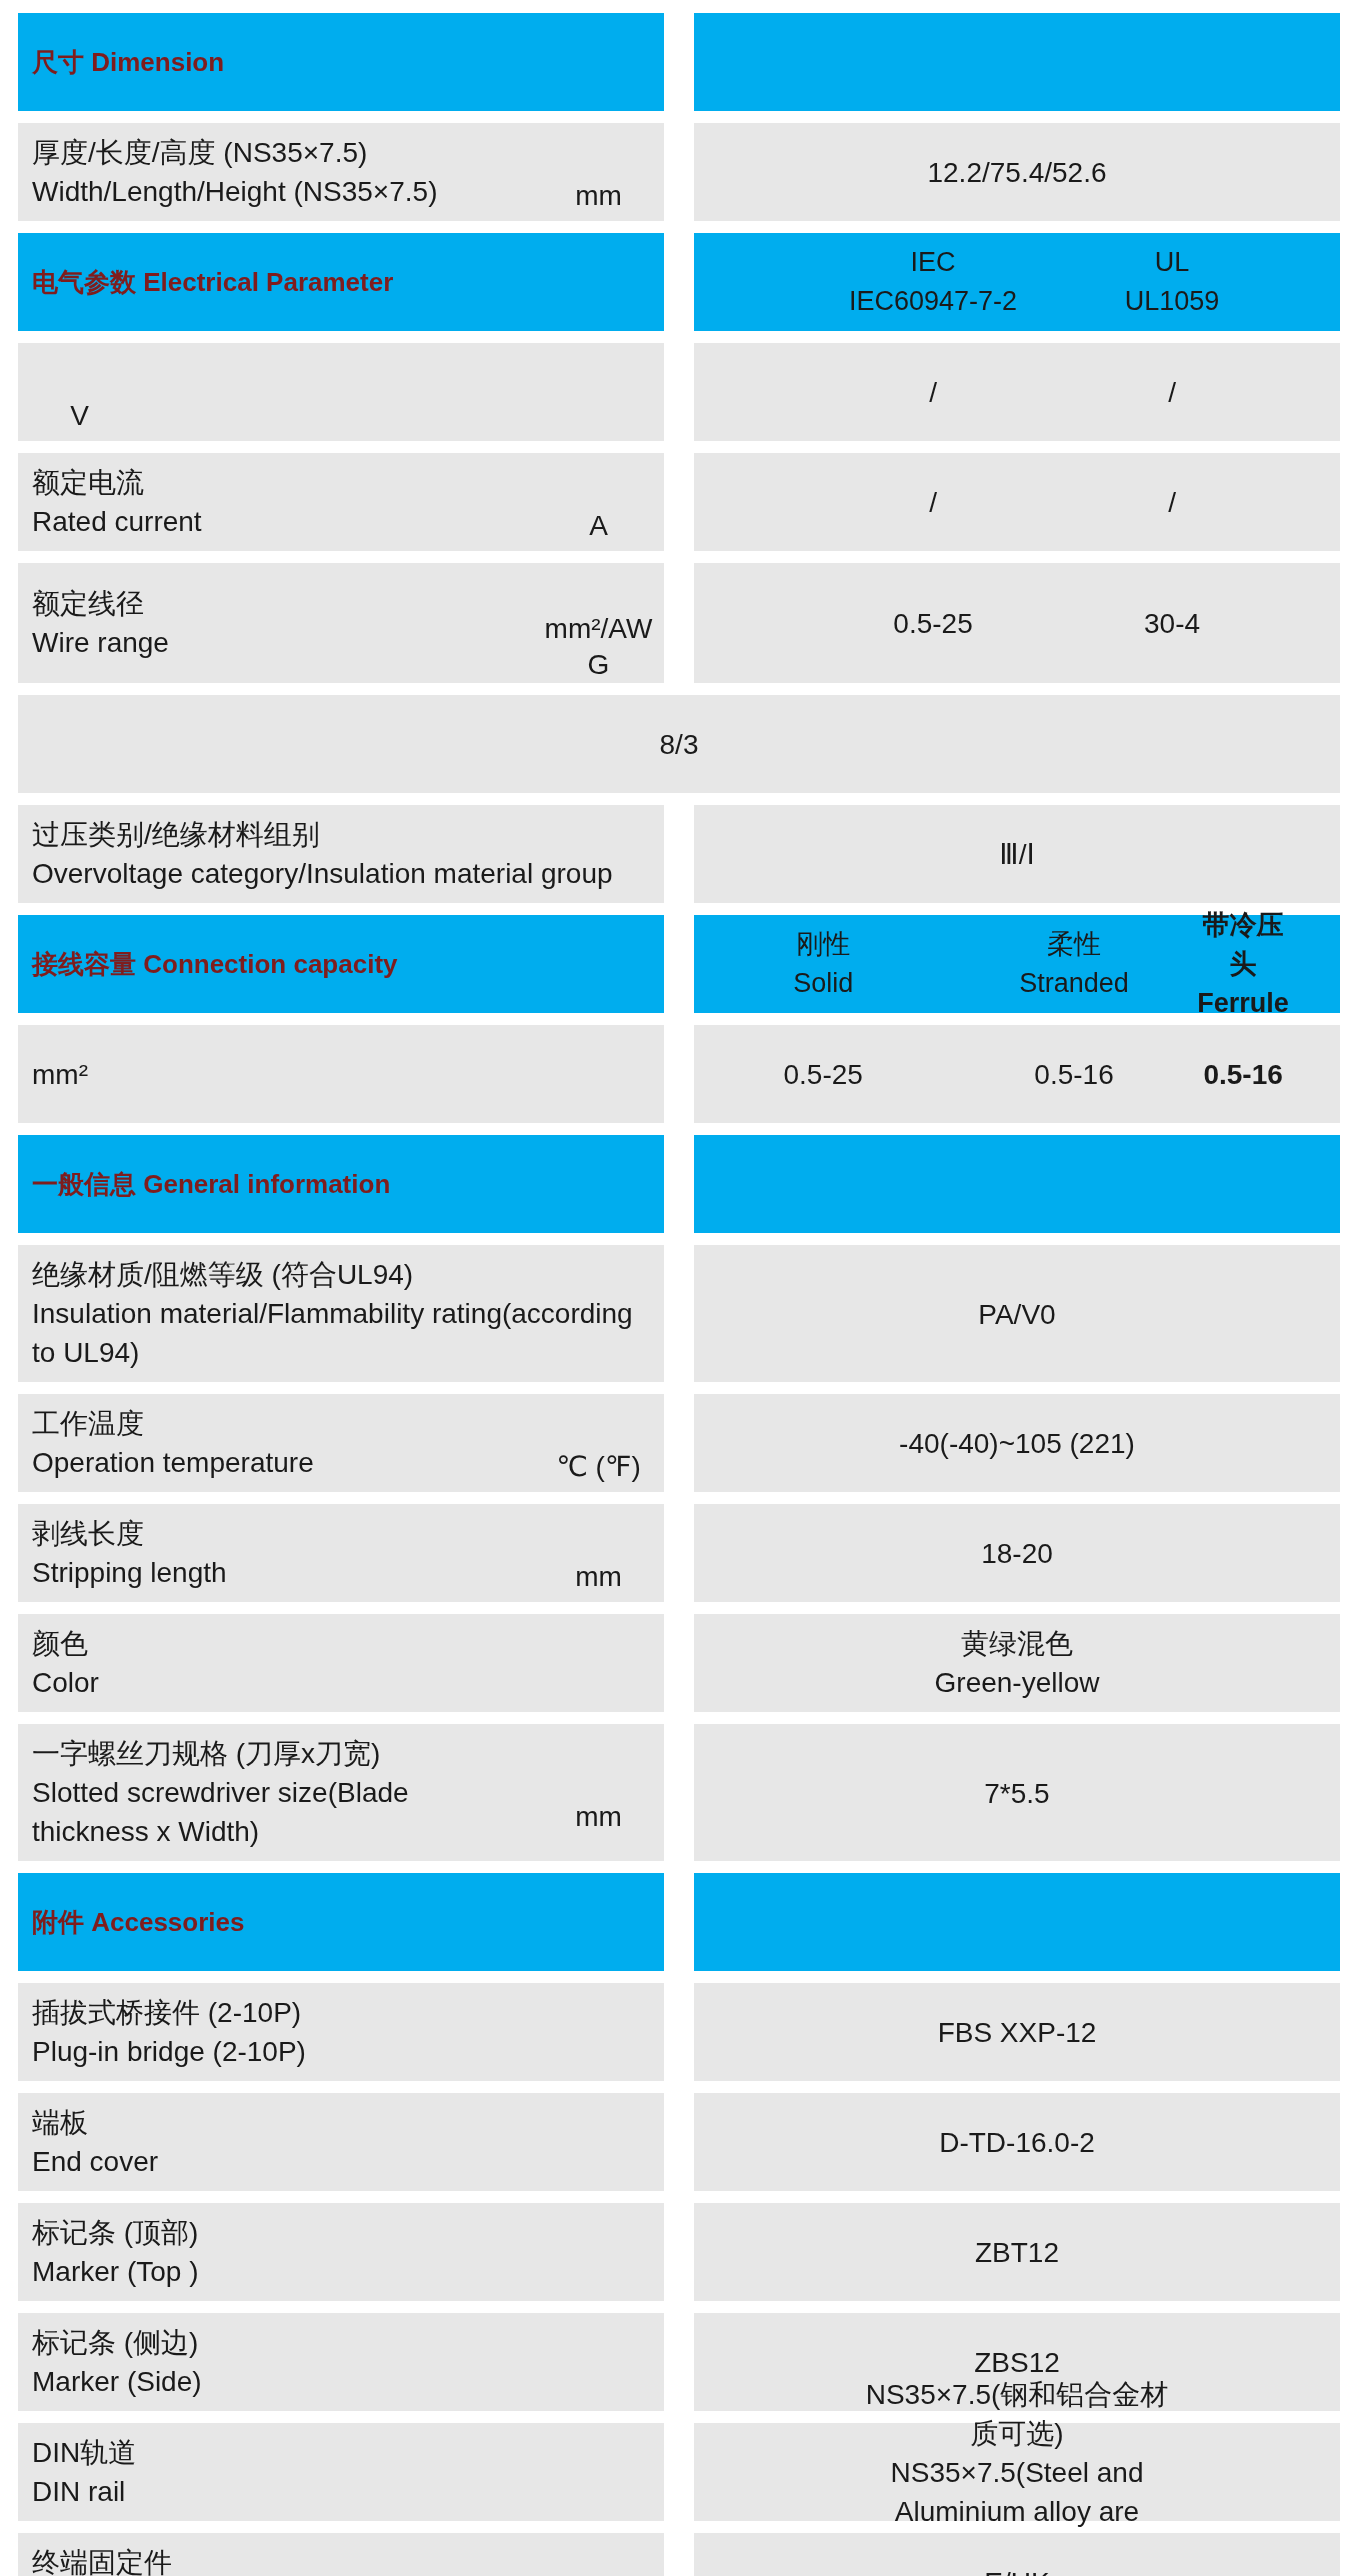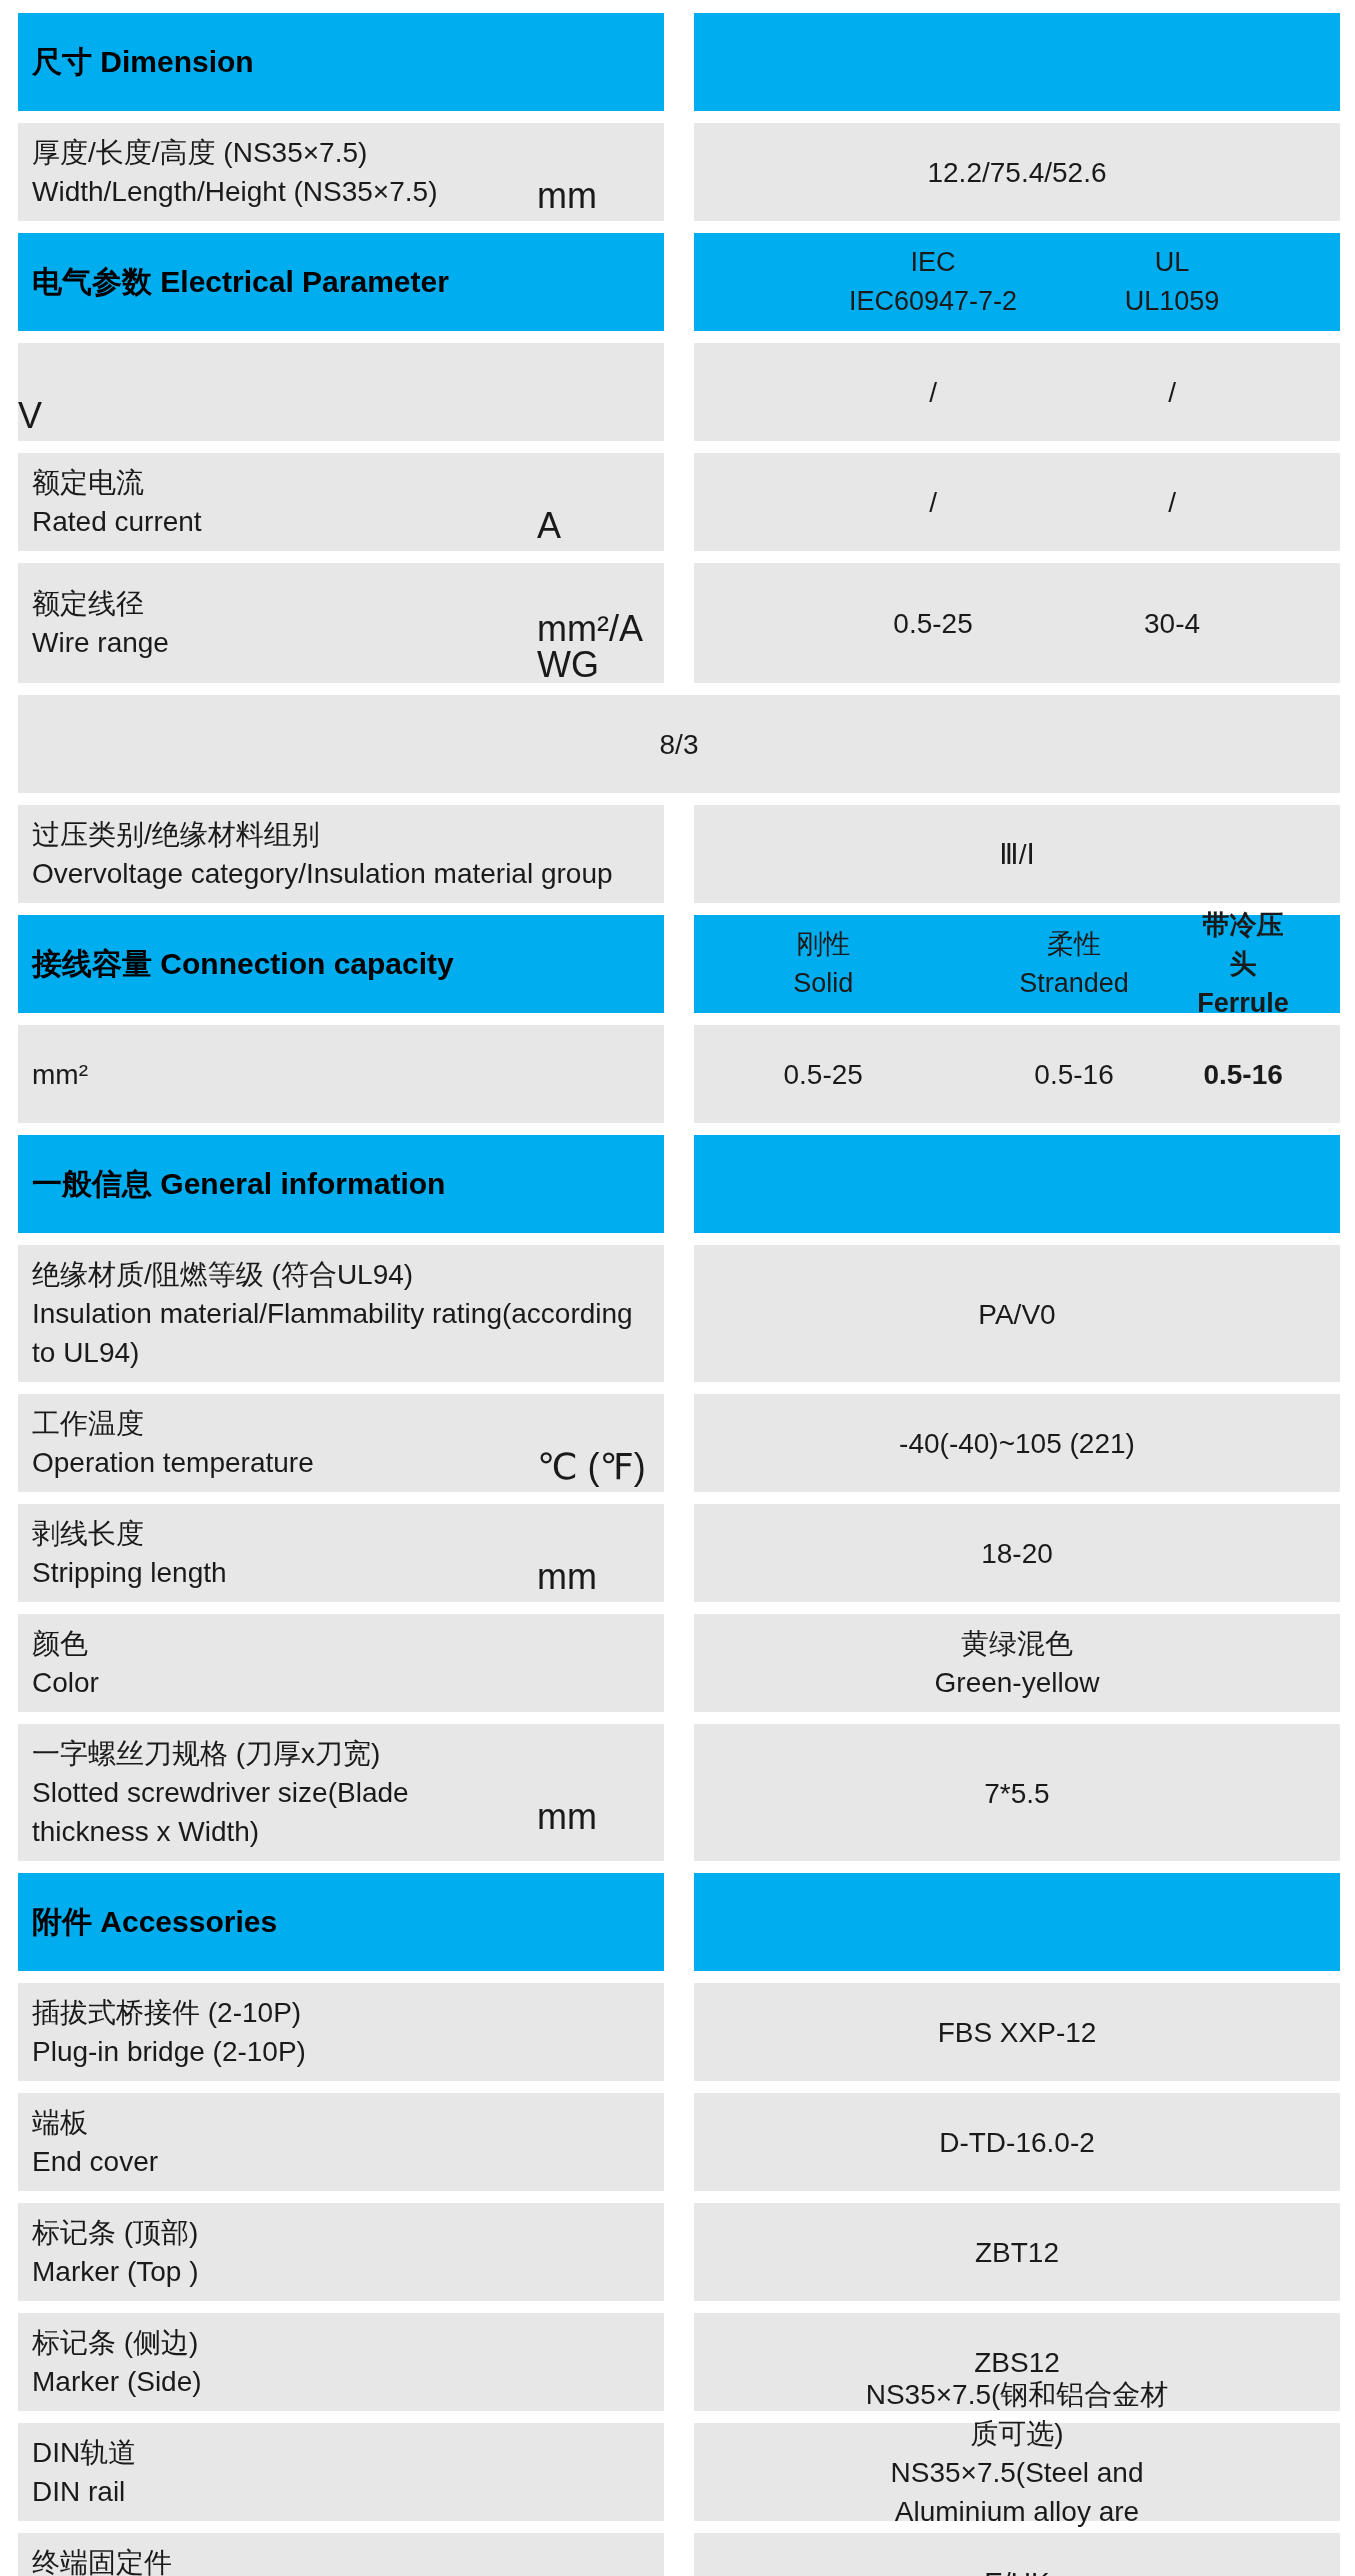--- a/index.html
+++ b/index.html
@@ -14,30 +14,30 @@
     display:flex;flex-direction:column;gap:12px;
   }
   .band{display:flex;gap:30px;min-height:98px;}
   .cell-left{
     width:646px;flex:0 0 646px;display:flex;align-items:center;box-sizing:border-box;
   }
   .cell-right{flex:1 1 auto;position:relative;box-sizing:border-box;}
   .band.header .cell-left,.band.header .cell-right{background:#00ADEE;}
   .band.row .cell-left,.band.row .cell-right{background:#E7E7E7;}
   .title{
-    font-weight:bold;font-size:30px;color:#000000;
+    font-weight:bold;font-size:26px;color:#7f1d1d;
     padding:10px 10px 10px 14px;line-height:40px;white-space:pre-line;
   }
   .label{
     flex:1 1 auto;font-size:28px;line-height:39px;
     padding:10px 4px 10px 14px;white-space:pre-line;
   }
   .unit{
-    flex:0 0 123px;width:123px;align-self:center;
-    font-size:36px;line-height:36px;word-break:break-all;margin-right:4px;margin-top:48px;
+    flex:0 0 123px;width:123px;align-self:center;text-align:center;
+    font-size:28px;line-height:36px;word-break:break-all;margin-right:4px;margin-top:48px;
   }
   .vcell{
     position:absolute;top:50%;transform:translate(-50%,-50%);
     font-size:28px;line-height:39px;text-align:center;white-space:pre-line;
   }
   .band.header .vcell{font-size:27px;}
   .cols-1 .vcell:nth-child(1){left:50%;}
   .cols-2 .vcell:nth-child(1){left:37%;}
   .cols-2 .vcell:nth-child(2){left:74%;}
   .cols-3 .vcell:nth-child(1){left:20%;}

